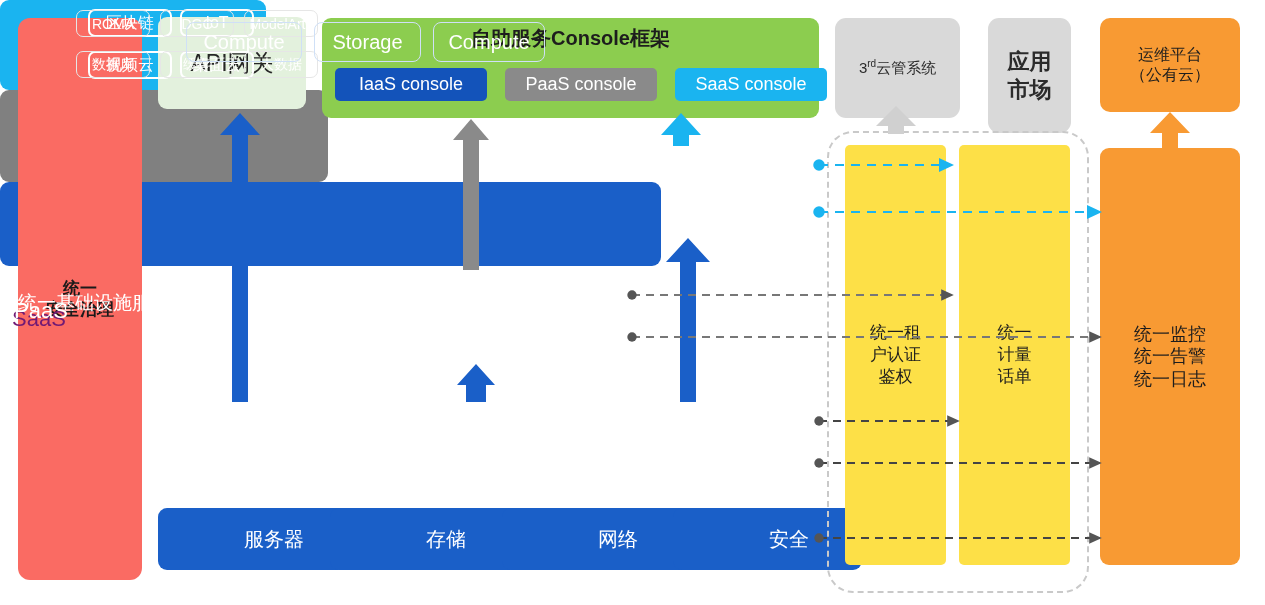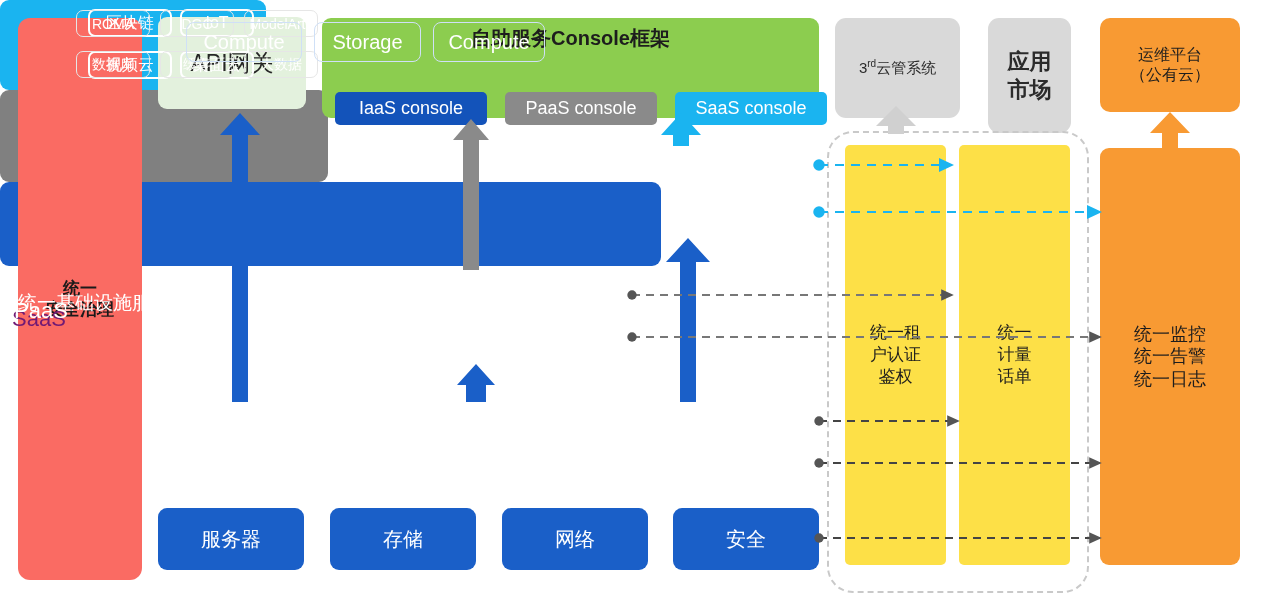--- a/index.html
+++ b/index.html
@@ -38,21 +38,20 @@
   }
   #console-title{
     position:absolute;left:0;top:8px;width:100%;
     text-align:center;color:#1d1d1d;font-size:20px;font-weight:600;
   }
   .console-btn{
     position:absolute;top:50px;height:33px;
     display:flex;align-items:center;justify-content:center;
     color:#ffffff;font-size:18px;border-radius:5px;
     box-sizing:border-box;
-    margin-top:24px;
   }
   #iaas-console{left:13px;width:152px;background:#1353ba;}
   #paas-console{left:183px;width:152px;background:#8a8a8a;}
   #saas-console{left:353px;width:152px;background:#1ab4f0;}
 
   
   #third-cloud{
     left:835px;top:18px;width:125px;height:100px;
     background:#d9d9d9;border-radius:11px;
     color:#2b2b2b;font-size:15px;
@@ -129,21 +128,21 @@
   #chip-compute{left:186px;width:116px;}
   #chip-storage{left:314px;width:107px;}
   #chip-network{left:433px;width:112px;}
   #chip-cce{left:557px;width:91px;}
 
   
   .hw-box{
     position:absolute;top:508px;height:62px;
     background:#1a5fc8;border-radius:9px;
     display:flex;align-items:center;justify-content:center;
-    color:#ffffff;font-size:20px;
+    color:#ffffff;font-size:20px;padding-left:43px;
   }
   #hw-server{left:158px;width:146px;}
   #hw-storage{left:330px;width:146px;}
   #hw-network{left:502px;width:146px;}
   #hw-security{left:673px;width:146px;}
 
   
   #dashed-container{
     position:absolute;left:827px;top:131px;width:262px;height:462px;
     border:2px dashed #c9c9c9;border-radius:26px;box-sizing:border-box;

